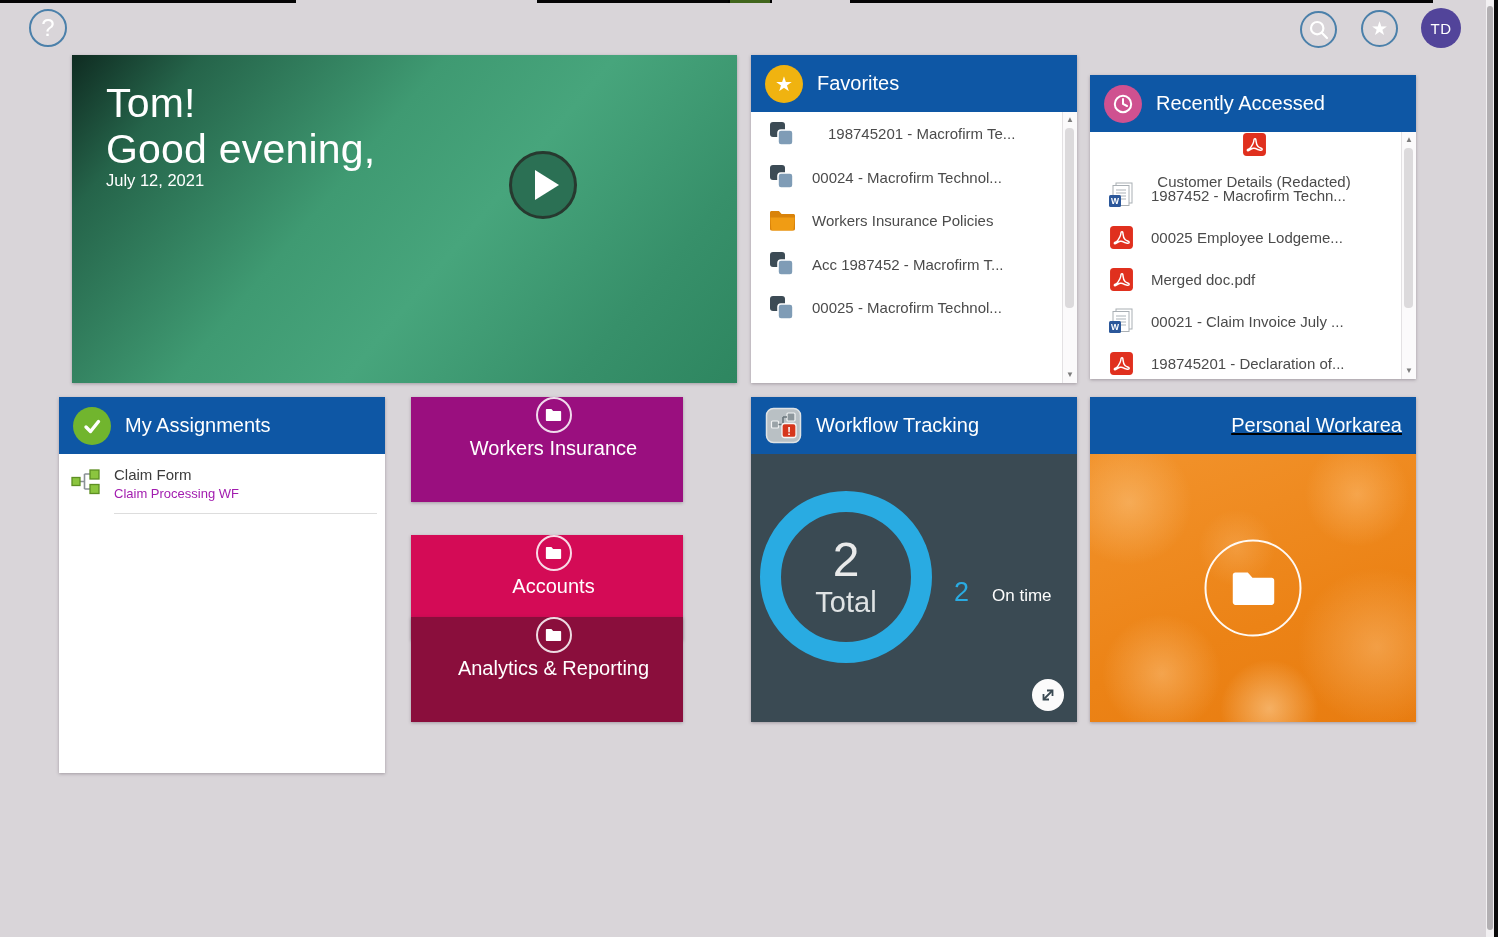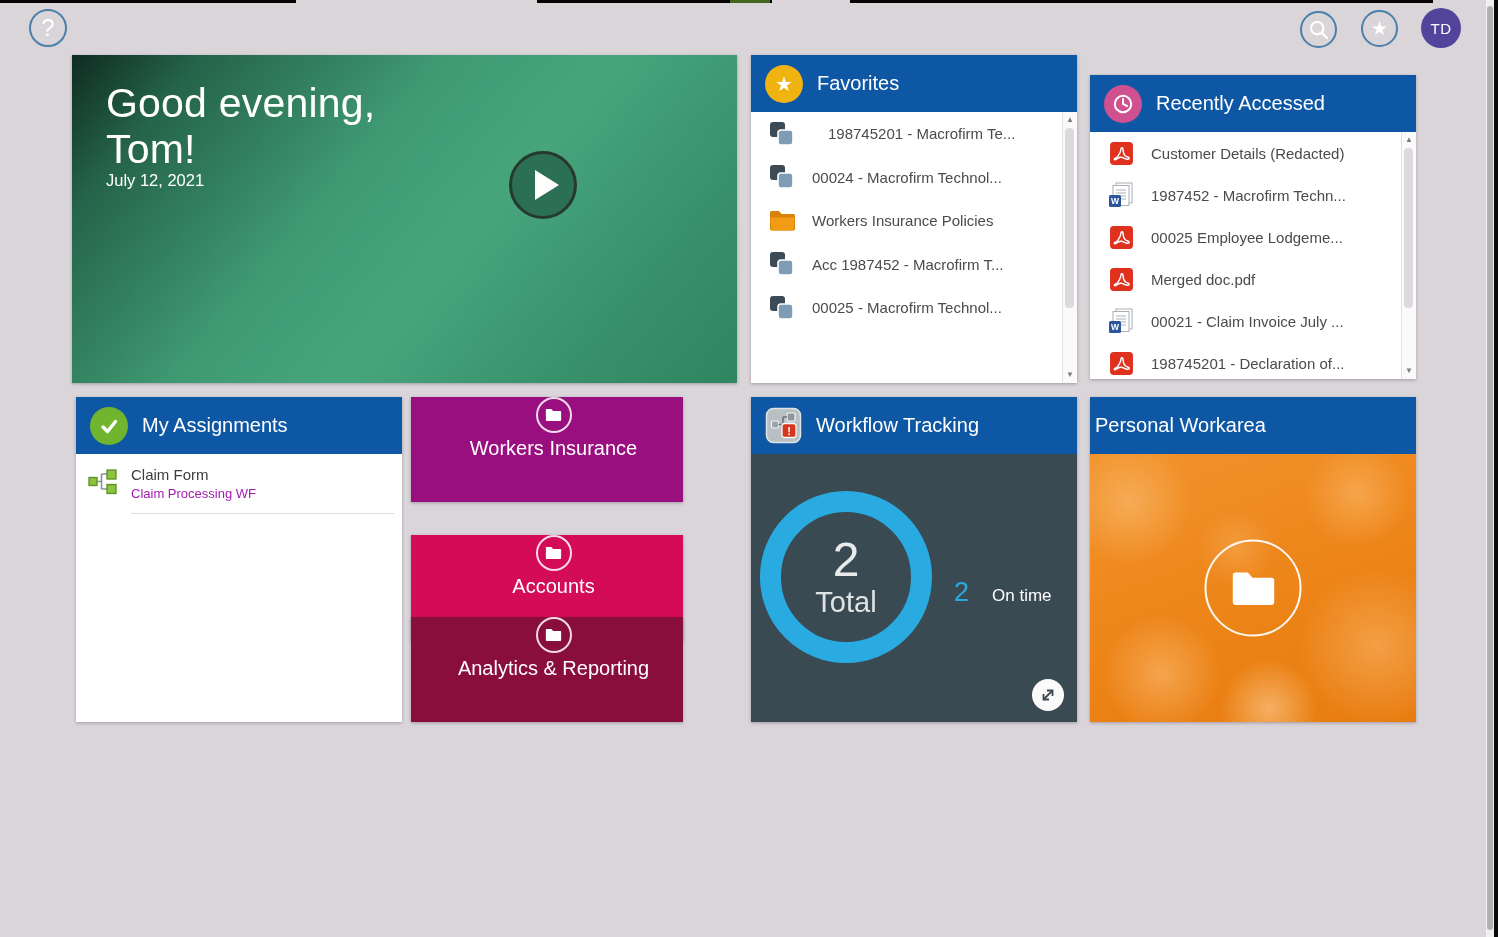--- a/index.html
+++ b/index.html
@@ -49,21 +49,21 @@
   .vscroll .arr.up { top:3px; } .vscroll .arr.dn { bottom:3px; }
   .vscroll .thumb { position:absolute; left:2px; width:9px; border-radius:4px; background:#dcdadc; }
 
   .favorites { left:751px; top:55px; width:326px; height:328px; }
   .recent    { left:1090px; top:55px; width:326px; height:304px;margin-top:20px; }
   .fav-icon-bg { background:#f0b310; }
   .clock-bg { background:#cf5190; }
   .check-bg { background:#71b52e; }
 
   
-  .assignments { left:76px; top:397px; width:326px; height:325px; }
+  .assignments { left:59px; top:397px; width:326px; height:376px; }
   .assign-row { display:flex; align-items:flex-start; gap:10px; padding:12px 8px 0 12px; cursor:pointer; }
   .assign-texts { flex:1; border-bottom:1px solid #ddd; padding-bottom:12px; }
   .assign-title { font-size:15px; color:#3c3c3c; }
   .assign-sub { font-size:13px; color:#a21caf; margin-top:3px; }
 
   
   .shortcut { position:absolute; left:411px; width:272px; height:105px; cursor:pointer;
               display:flex; align-items:center; padding-left:13px; gap:4px;
               box-shadow:0 1px 3px rgba(60,50,60,.35);flex-direction:column; }
   .folder-ring { width:36px; height:36px; border:2px solid rgba(255,255,255,.85); border-radius:50%;
@@ -78,21 +78,21 @@
   .donut-total { color:#e9eaea; font-size:48px; line-height:1; }
   .donut-label { color:#dfe3e4; font-size:29px; margin-top:2px; }
   .ontime { position:absolute; left:203px; top:108px; display:flex; align-items:baseline; gap:23px; }
   .ontime-val { color:#29abe2; font-size:27px; }
   .ontime-label { color:#fdfdfd; font-size:17px;margin-top:24px; }
   .expand-btn { position:absolute; right:13px; bottom:11px; width:32px; height:32px; border-radius:50%;
                 background:#fbfbfb; display:flex; align-items:center; justify-content:center; cursor:pointer; }
 
   
   .workarea { left:1090px; top:397px; width:326px; height:325px; }
-  .workarea .tile-header { justify-content:flex-start; padding:5px; }
+  .workarea .tile-header { justify-content:flex-end; padding:14px;text-decoration:underline; }
   .wa-body { position:absolute; top:57px; left:0; right:0; bottom:0; cursor:pointer;
     background:
       radial-gradient(circle 90px at 12% 18%, rgba(255,214,158,.40), rgba(255,214,158,0) 70%),
       radial-gradient(circle 75px at 82% 15%, rgba(255,198,130,.45), rgba(255,198,130,0) 70%),
       radial-gradient(circle 110px at 88% 72%, rgba(255,205,145,.40), rgba(255,205,145,0) 72%),
       radial-gradient(circle 85px at 22% 82%, rgba(255,205,145,.45), rgba(255,205,145,0) 70%),
       radial-gradient(circle 70px at 55% 95%, rgba(255,216,165,.55), rgba(255,216,165,0) 70%),
       radial-gradient(circle 55px at 45% 35%, rgba(255,210,155,.25), rgba(255,210,155,0) 70%),
       linear-gradient(160deg,#f2932c 0%,#ec8316 60%,#e87c10 100%); }
   .wa-ring { position:absolute; left:50%; top:50%; transform:translate(-50%,-50%);
@@ -123,22 +123,22 @@
 </div>
 <div class="ring-btn star-btn">
     <span>★</span>
   </div>
 <div class="avatar">
     <span>TD</span>
   </div>
 
 <div class="tile greeting">
   <div class="greet-text">
+    <h1>Tom!</h1>
     <h1>Good evening,</h1>
-    <h1>Tom!</h1>
   </div>
   <div class="greet-date">July 12, 2021</div>
   <div class="play-btn">
     <div class="play-tri"></div>
   </div>
 </div>
 
 <div class="tile favorites">
   <div class="tile-header">
     <div class="hicon fav-icon-bg">
@@ -204,21 +204,21 @@
   <div class="tile-header">
     <div class="hicon clock-bg">
       <svg width="24" height="24" viewBox="0 0 24 24">
         <circle cx="12" cy="12" r="8.2" fill="none" stroke="#fff" stroke-width="2"></circle>
         <polyline points="12,7 12,12 16,14" fill="none" stroke="#fff" stroke-width="2" stroke-linecap="round"></polyline>
       </svg>
     </div>
     <div class="tile-title">Recently Accessed</div>
   </div>
   <div class="panel-list" id="recent-list" style="right:15px;">
-      <div class="list-row" style="height: 42px;">
+      <div class="list-row" style="height: 42px; flex-direction: column;">
         <span class="licon">
           <svg width="25" height="25" viewBox="0 0 24 24">
      <rect x="1" y="1" width="22" height="22" rx="3.5" fill="#e0301e"></rect>
      <path d="M5.6 17.3c1.7-.9 3.7-3.2 4.9-6 .5-1.2.9-2.7 1-3.9.1-1.2 1.6-1.3 1.8-.1.3 1.9.1 4.7 2.1 6.7 1.6 1.6 4 1.2 4 2.5 0 1.1-2.1 1.3-3.9.5-1.7-.8-2.4-1.8-4.7-1.4-2.3.4-4 2.5-5 2.5-.9 0-.9-1-.2-1.4z" fill="none" stroke="#fff" stroke-width="1.4" stroke-linecap="round"></path>
           </svg>
         </span>
         <span class="list-label">Customer Details (Redacted)</span>
       </div>
       <div class="list-row" style="height: 42px;">
         <span class="licon">

